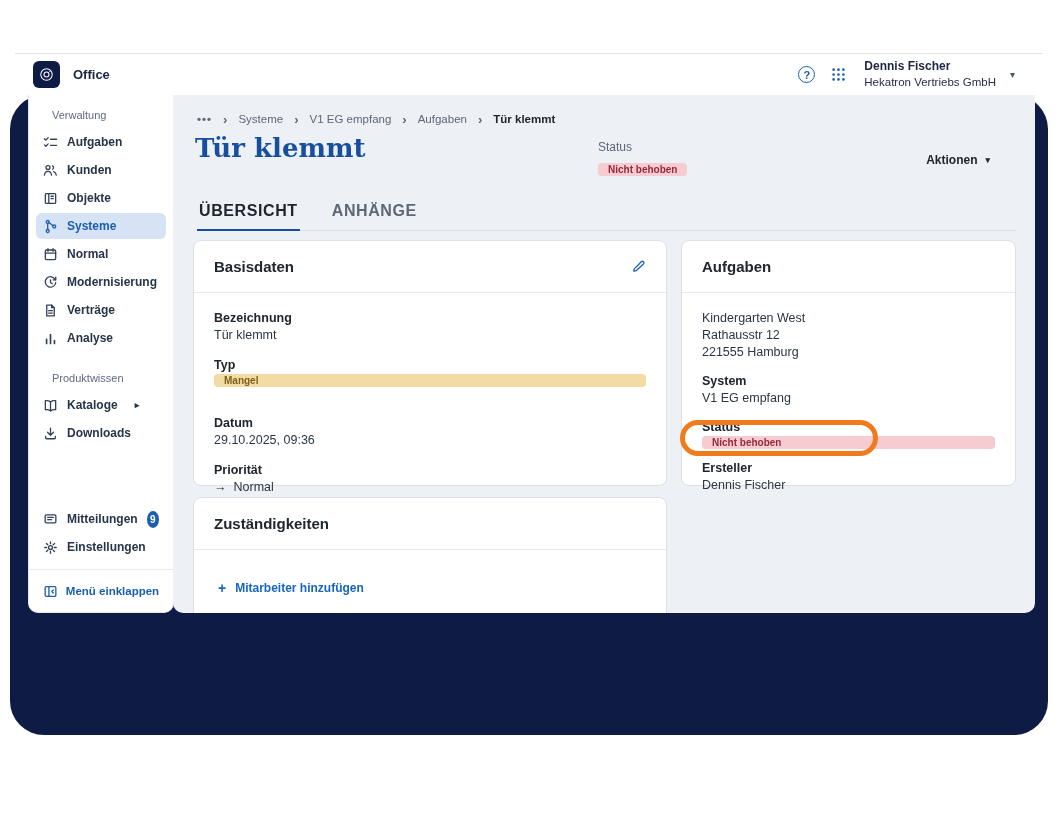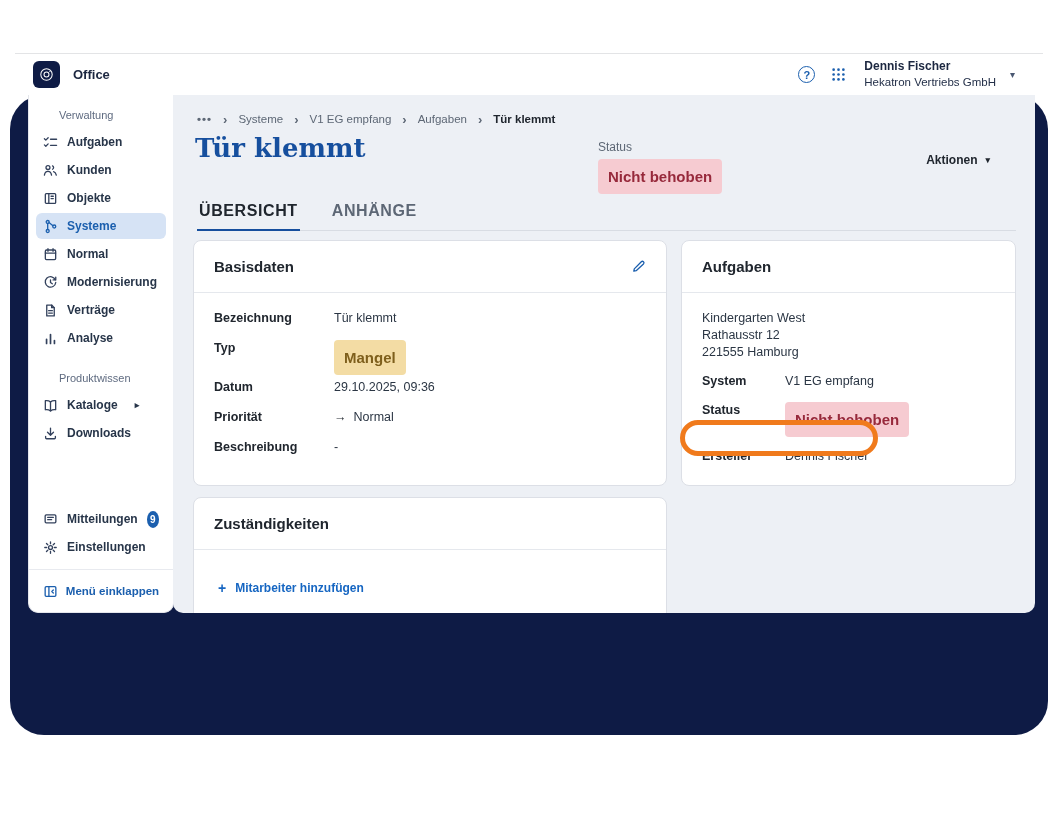--- a/index.html
+++ b/index.html
@@ -41,21 +41,21 @@
     position:absolute; left:10px; top:95px; width:1038px; height:640px;
     background:#0E1B45; border-radius:34px;
   }
 
   
   .sidebar {
     position:absolute; left:18px; top:0; width:146px; height:518px;
     background:#fff; border:1px solid #e4e6eb; border-top:none;
     border-radius:0 0 10px 10px; display:flex; flex-direction:column;
   }
-  .side-section-label { font-size:11px; color:#5f6b80; margin:14px 30px 7px; }
+  .side-section-label { font-size:11px; color:#5f6b80; margin:14px 23px 7px; }
   .side-section-label.second { margin-top:20px; }
   .side-item {
     height:26px; margin:1px 7px; padding:0 7px; border-radius:6px;
     display:flex; align-items:center; gap:9px;
     font-size:12px; font-weight:700; color:#273549; cursor:pointer; flex:none;
   }
   .side-item svg { color:#33415c; flex:none; }
   .side-item.active { background:#D6E3F5; color:#1B5FAE; }
   .side-item.active svg { color:#1B5FAE; }
   .side-caret { font-size:9px; margin-left:8px; color:#273549; }
@@ -116,29 +116,29 @@
   .card-basisdaten { width:474px; height:246px; }
   .card-aufgaben { width:335px; height:246px; position:relative; }
   .card-zustaendigkeiten { position:absolute; left:20px; top:402px; width:474px; height:170px; }
   .card-header {
     height:52px; display:flex; align-items:center; padding:0 20px;
     border-bottom:1px solid #e5e8ed;
   }
   .card-title { font-size:15px; font-weight:700; color:#20262e; }
   .edit-btn { margin-left:auto; cursor:pointer; }
   .card-body { padding:17px 20px; }
-  .frow { display:flex; margin-bottom:13px; font-size:12.5px; line-height:17px; }
-  .frow.badge-row { margin-bottom:4px; }
+  .frow { display:flex; margin-bottom:13px; font-size:12.5px; line-height:17px;flex-direction:column; }
+  .frow.badge-row { margin-bottom:28px; }
   .flabel { font-weight:700; color:#20262e; flex:none; }
   .card-basisdaten .flabel { width:120px; }
   .card-aufgaben .flabel { width:83px; }
   .fvalue { color:#2b3644; }
   .badge {
-    display:inline-block; padding:11px 10px; border-radius:4px;
-    font-size:15px; font-weight:700; line-height:13px;
+    display:inline-block; padding:0 10px; border-radius:4px;
+    font-size:10px; font-weight:700; line-height:13px;
   }
   .badge.danger { background:#F6CBD1; color:#97293B; }
   .badge.warning { background:#F3DCA4; color:#7E5F1C; }
   .prio-arrow { margin-right:7px; color:#20262e; }
   .annotation {
     position:absolute; left:-2px; top:179px; width:198px; height:36px;
     border:5px solid #F07A1C; border-radius:18px; pointer-events:none;
   }
   .add-link {
     margin:14px 0 0 4px; display:flex; align-items:center; gap:9px;

